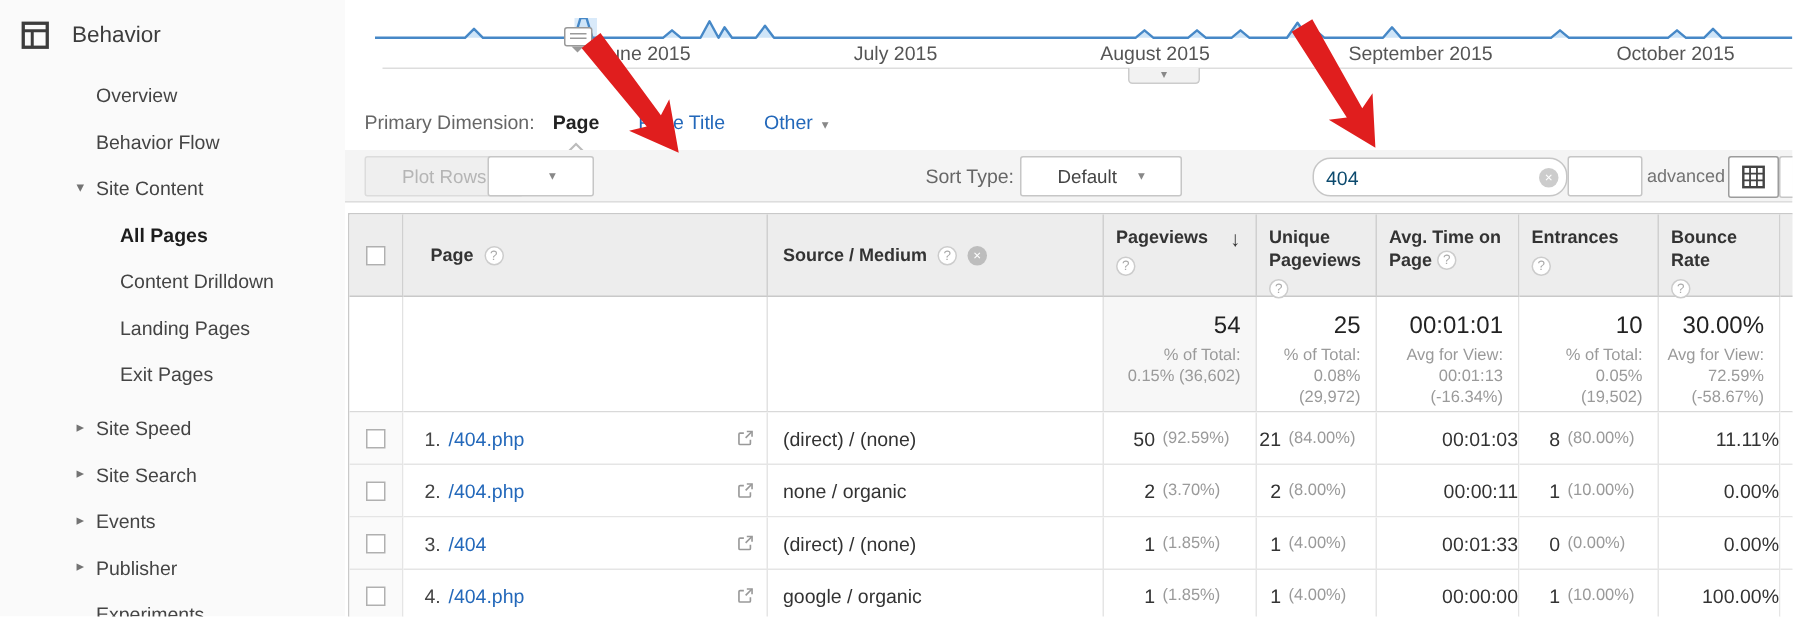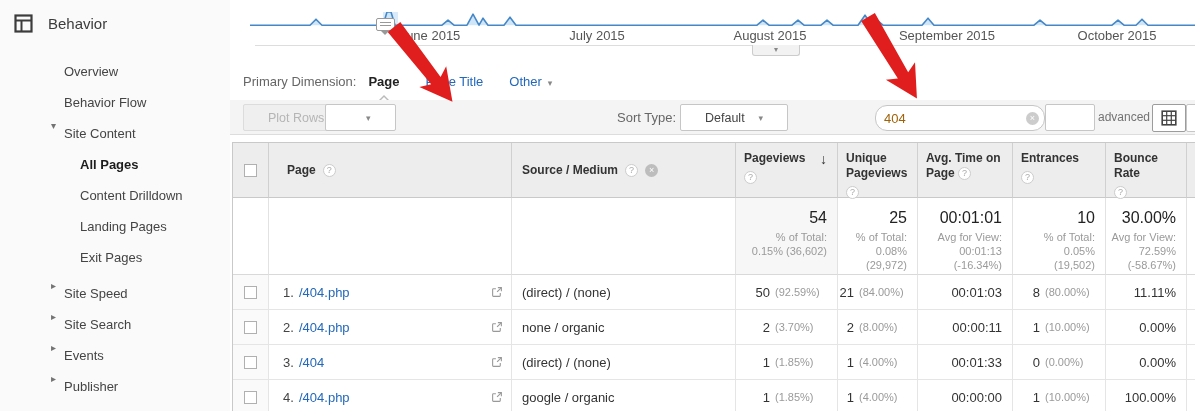--- a/index.html
+++ b/index.html
@@ -4,21 +4,21 @@
 <style>
   *{margin:0;padding:0;box-sizing:border-box}
   html,body{width:1195px;height:411px;overflow:hidden}
   body{position:relative;font-family:"Liberation Sans","DejaVu Sans",sans-serif;background:#fff;color:#333}
 
   
   .sidebar{position:absolute;left:0;top:0;width:230px;height:411px;background:#fafafa}
   .sb-head{position:absolute;left:14px;top:14px;display:flex;align-items:center;gap:15px}
   .sb-title{font-size:15px;color:#3c3c3c}
   .sb-list{position:absolute;top:48px;left:0;right:0}
-  .sb-item{height:31px;display:flex;align-items:flex-end;font-size:13px;color:#444;cursor:pointer;padding-left:64px;position:relative}
+  .sb-item{height:31px;display:flex;align-items:center;font-size:13px;color:#444;cursor:pointer;padding-left:64px;position:relative}
   .sb-item.l2{padding-left:80px}
   .sb-item.gap{margin-top:5px}
   .sb-item.active .lbl{font-weight:bold;color:#1c1c1c}
   .tri{position:absolute;left:51px;top:50%;transform:translateY(-55%);font-size:10px;color:#737373}
 
   
   .main{position:absolute;left:230px;top:12px;width:965px;height:411px}
   .spark{position:absolute;left:20px;top:0}
   .months{position:absolute;top:16px;left:0;right:0;height:14px}
   .month{position:absolute;transform:translateX(-50%);font-size:13px;color:#555;white-space:nowrap}
@@ -34,21 +34,21 @@
   .pd-caret{position:absolute;left:50%;bottom:-12px;margin-left:-6px;width:0;height:0;border-left:6px solid transparent;border-right:6px solid transparent;border-bottom:6px solid #bbb}
   .pd-caret:after{content:"";position:absolute;left:-5px;top:2px;border-left:5px solid transparent;border-right:5px solid transparent;border-bottom:5px solid #fff}
   .pd-link{color:#2368ba;margin-left:26px;cursor:pointer}
   .dd-glyph{font-size:9px;color:#888;margin-left:6px}
 
   .toolbar{position:absolute;top:88px;left:0;right:0;height:35px;background:#f4f4f4;border-bottom:1px solid #ddd}
   .btn{position:absolute;top:4px;height:27px;display:flex;align-items:center;border:1px solid #c6c6c6;border-radius:2px;background:#fff;font-size:12.5px;color:#444;padding:0 24px;cursor:pointer;white-space:nowrap}
   .btn.disabled{color:#b5b5b5;background:#efefef;border-color:#dcdcdc;cursor:default}
   .tb-label{position:absolute;top:10px;font-size:13px;color:#666}
   .search-wrap{position:absolute;left:645px;top:5px;width:170px}
-  .search-input{width:170px;height:26px;border:1px solid #c6c6c6;border-radius:12px;font-size:13px;color:#a16207;padding:0 24px 0 8px;font-family:inherit;background:#fff}
+  .search-input{width:170px;height:26px;border:1px solid #c6c6c6;border-radius:12px;font-size:13px;color:#0c4a6e;padding:0 24px 0 8px;font-family:inherit;background:#fff}
   .clear-ic{position:absolute;right:6px;top:7px;width:13px;height:13px;border-radius:50%;background:#ccc;color:#fff;font-size:9px;line-height:13px;text-align:center;cursor:pointer}
   .link{color:#737373;font-size:12px;cursor:pointer}
   .adv{position:absolute;left:868px;top:10px}
   .vt{position:absolute;top:4px;width:34px;height:28px;background:#fff;border:1px solid #c6c6c6;border-radius:2px;display:flex;align-items:center;justify-content:center;cursor:pointer}
   .vt.sel{border-color:#9c9c9c}
 
   
   .tbl{position:absolute;left:2px;top:130px;border-left:1px solid #c9c9c9;border-top:1px solid #c9c9c9}
   .trow{display:grid;grid-template-columns:36px 243px 224px 102px 80px 95px 93px 81px 60px}
   .hc{background:#ededed;border-right:1px solid #d0d0d0;border-bottom:1px solid #c9c9c9;font-weight:bold;font-size:12px;color:#333;height:55px;padding:8px 8px;position:relative;line-height:15px}
@@ -70,21 +70,21 @@
   .dc.cbcell{background:#fafafa}
   .rownum{width:30px;padding-left:14px;color:#444;flex:none}
   .plink{color:#2368ba;cursor:pointer;text-decoration:none}
   .ext{margin-left:auto;margin-right:8px;flex:none;cursor:pointer;display:flex}
   .src{padding-left:10px;color:#333}
   .numcell{justify-content:flex-end;padding-right:6px}
   .nval{text-align:right}
   .nval.b{font-weight:normal}
   .pct{font-size:11px;color:#9a9a9a;text-align:left;margin-left:5px}
   .pct.w56{width:56px}.pct.w52{width:52px}.pct.w54{width:54px}
-  .plain{justify-content:flex-end;padding-right:10px}
+  .plain{justify-content:flex-end;}
   .foot-line{position:absolute;left:2px;right:0;top:409px;height:1px;background:#ddd}
 
   
   .overlay{position:absolute;inset:0;z-index:60;pointer-events:none}
 </style>
 </head>
 <body>
 
 <div class="sidebar">
   <div class="sb-head">

